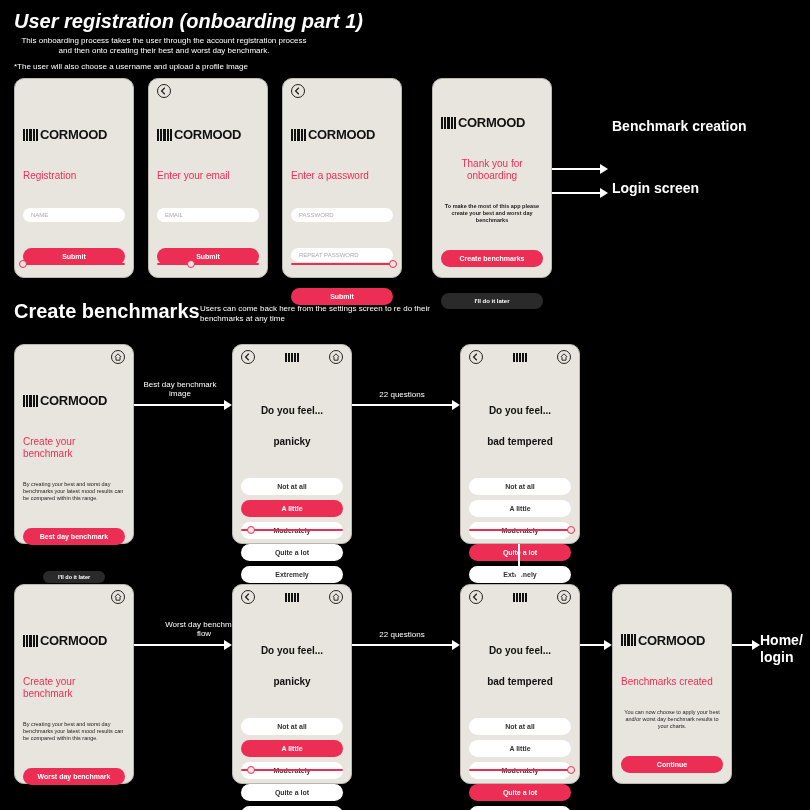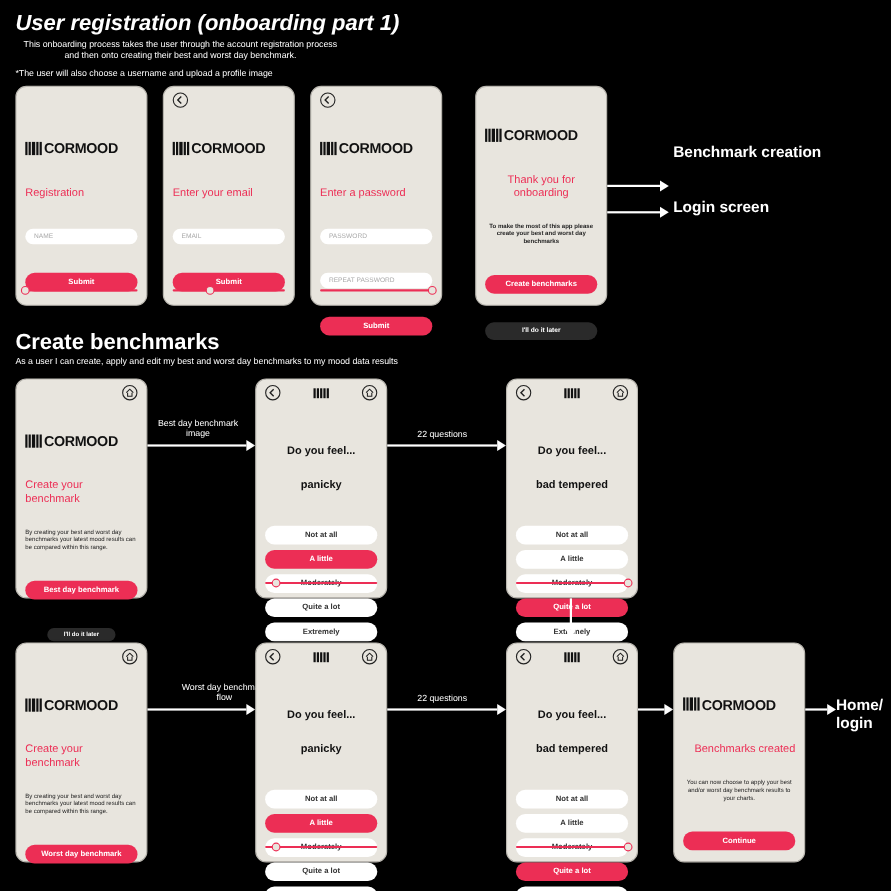--- a/index.html
+++ b/index.html
@@ -176,28 +176,28 @@
       <span class="word">CORMOOD</span>
     </div>
     <div class="h-pink" style="text-align:center;">Thank you for onboarding</div>
     <div class="desc" style="text-align:center;font-weight:700;">To make the most of this app please create your best and worst day benchmarks</div>
     <button class="pill pink">Create benchmarks</button>
     <button class="pill dark">I'll do it later</button>
   </div>
 
   <div class="line hline" style="left:552px;top:168px;width:48px;"></div>
   <div class="arrow-head right" style="left:600px;top:164px;"></div>
-  <div class="arrow-label big" style="left:612px;top:130px;">Benchmark creation</div>
+  <div class="arrow-label big" style="left:612px;top:118px;">Benchmark creation</div>
 
   <div class="line hline" style="left:552px;top:192px;width:48px;"></div>
   <div class="arrow-head right" style="left:600px;top:188px;"></div>
   <div class="arrow-label big" style="left:612px;top:180px;white-space:pre-line;">Login screen</div>
 
   <div class="section-title" style="left:14px;top:300px;">Create benchmarks</div>
-  <div class="note sub" style="left:14px;top:324px;width:360px;">As a user I can create, apply and edit my best and worst day benchmarks to my mood data results</div>
+  <div class="note" style="left:200px;top:304px;width:230px;font-size:8px;">Users can come back here from the settings screen to re do their benchmarks at any time</div>
 
   <div class="phone" style="left:14px;top:344px;">
     <div class="topbar">
       <span></span>
       <span class="circ-btn">
           <svg viewBox="0 0 10 10">
             <path d="M1 5 L5 1 L9 5 M2.5 5 V9 H7.5 V5" stroke="#222" stroke-width="1.2" fill="none"></path>
           </svg>
         </span>
     </div>
@@ -421,21 +421,21 @@
     <div class="brand">
       <span class="bars">
           <span></span>
           <span></span>
           <span></span>
           <span></span>
           <span></span>
         </span>
       <span class="word">CORMOOD</span>
     </div>
-    <div class="h-pink" style="text-align:right;">Benchmarks created</div>
+    <div class="h-pink" style="text-align:left;">Benchmarks created</div>
     <div class="desc" style="text-align:center;">You can now choose to apply your best and/or worst day benchmark results to your charts.</div>
     <button class="pill pink">Continue</button>
   </div>
 
   <div class="line hline" style="left:732px;top:644px;width:20px;"></div>
   <div class="arrow-head right" style="left:752px;top:640px;"></div>
   <div class="arrow-label big" style="left:760px;top:632px;white-space:pre-line;">Home/
 login</div>
 
 </div>

